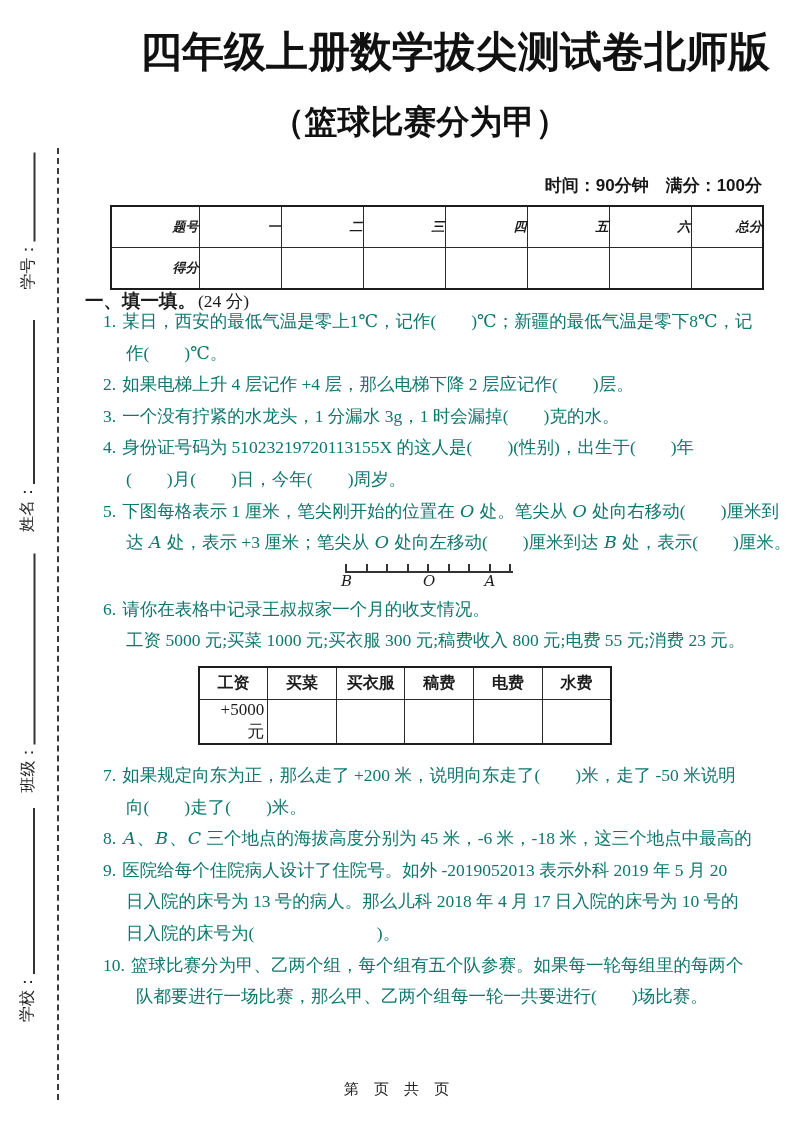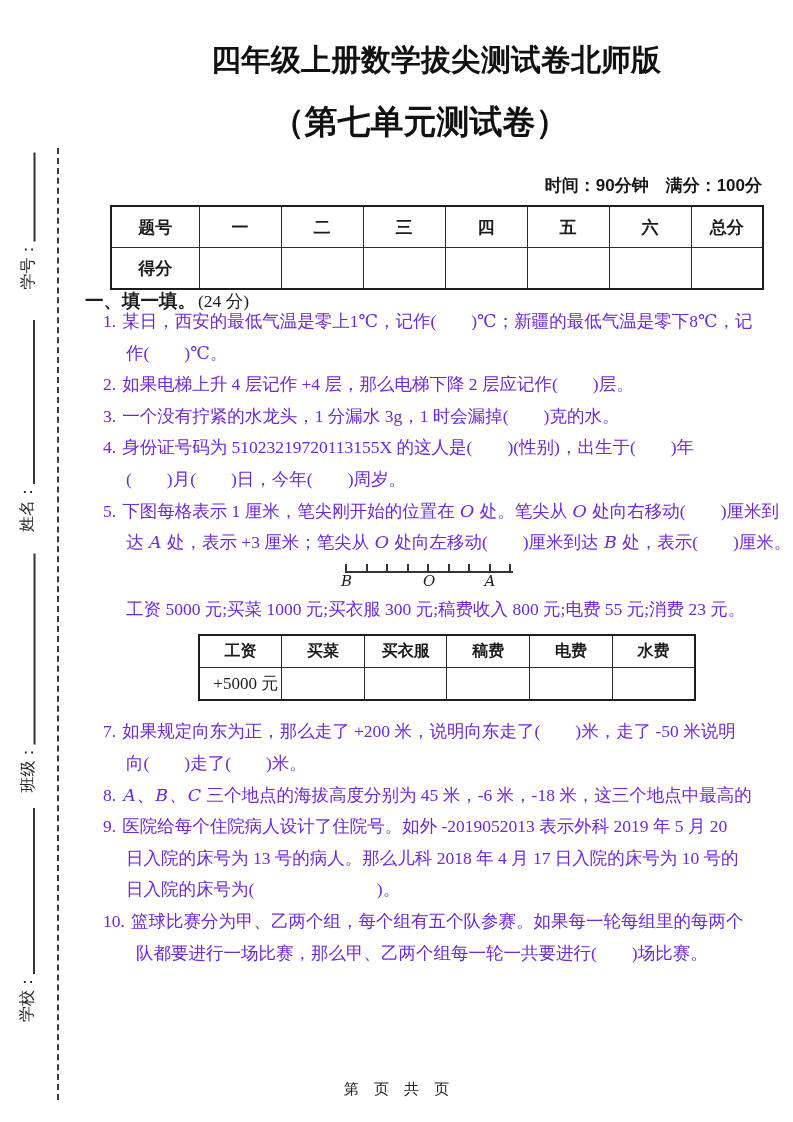--- a/index.html
+++ b/index.html
@@ -17,68 +17,68 @@
     position:absolute; height:24px; transform:rotate(-90deg);
     display:flex; align-items:flex-end;
   }
   .side-label {
     font-size:16px; white-space:nowrap; color:#222; line-height:22px;
     font-family:"Liberation Serif","DejaVu Serif",serif;
   }
   .side-line { flex:1; border-bottom:2px solid #333; margin-bottom:3px; }
   
   .title {
-    position:absolute; left:70px; top:24px; width:700px; margin:16px;
-    text-align:center; font-size:30px; font-weight:900; letter-spacing:0px;
+    position:absolute; left:70px; top:24px; width:700px; margin:0;
+    text-align:right; font-size:42px; font-weight:900; letter-spacing:0px;
     font-family:"Liberation Sans","DejaVu Sans",sans-serif; color:#111;
   }
   .subtitle {
     position:absolute; left:70px; top:100px; width:700px; margin:0;
     text-align:center; font-size:33px; font-weight:800;
     font-family:"Liberation Sans","DejaVu Sans",sans-serif; color:#111;
   }
   .info {
     position:absolute; right:31px; top:174px; font-size:17px; font-weight:600;
     font-family:"Liberation Sans","DejaVu Sans",sans-serif; color:#161616;
   }
   
   .score-table {
     position:absolute; left:110px; top:205px; width:652px;
     border-collapse:collapse; table-layout:fixed;
   }
   .score-table td {
-    border:1px solid #2a2a2a; height:40px; text-align:center;
-    font-size:17px; padding:0;
+    border:1px solid #2a2a2a; height:40px; text-align:right;
+    font-size:13px; padding:0;font-style:italic;
   }
   .score-table { border:2px solid #1d1d1d; }
   .score-table td.sc-h {
     font-weight:700;
     font-family:"Liberation Sans","DejaVu Sans",sans-serif;
   }
   
   .sec-head { position:absolute; left:85px; top:288px; font-size:18.5px; }
   .sec-bold { font-weight:800; font-family:Liberation Serif, serif; }
   .sec-score { font-size:17.5px; margin-left:2px; }
   
   #questions { position:absolute; left:103px; top:306px; width:668px; }
   .qline {
     height:31.6px; line-height:31.6px; font-size:17.5px; white-space:nowrap;
-    font-family:"Liberation Serif","DejaVu Serif",serif; color:#6d28d9;
+    font-family:"Liberation Serif","DejaVu Serif",serif; color:#0f766e;
   }
   .qnum { margin-right:6px; }
   i.var { font-family:"DejaVu Serif","Liberation Serif",serif; font-style:italic; padding:0 1px; }
   
   .numline { position:relative; height:34px; width:168px; margin:1px 0 0 242px; }
   .nl-base { position:absolute; top:11px; left:0; right:0; border-top:2px solid #333; }
   .nl-tick { position:absolute; top:4px; width:2px; height:8px; background:#333; }
   .nl-lab { position:absolute; top:12px; font-size:15px; font-style:italic;
             font-family:"DejaVu Serif","Liberation Serif",serif; }
   
   .exp-wrap { margin:9px 0 15px 95px; }
-  .exp-table { width:498px; border-collapse:collapse; table-layout:fixed; border:2px solid #1d1d1d; }
+  .exp-table { width:414px; border-collapse:collapse; table-layout:fixed; border:2px solid #1d1d1d; }
   .exp-table td { border:1px solid #2a2a2a; height:31px; text-align:center; padding:0 3px; }
   .exp-table td.exp-h { font-size:16px; font-weight:600; }
   .exp-table td.exp-c { font-size:17px; text-align:right; }
   
   .footer {
     position:absolute; left:0; top:1080px; width:793px; text-align:center;
     font-size:15px; word-spacing:11px; color:#222;
     font-family:"Liberation Sans","DejaVu Sans",sans-serif;
   }
 </style>
@@ -101,21 +101,21 @@
         <span class="side-label">班级：</span>
         <span class="side-line"></span>
       </div>
       <div class="side-group" style="width: 214px; left: -81px; top: 903px;">
         <span class="side-label">学校：</span>
         <span class="side-line"></span>
       </div>
     </div>
 
   <h1 class="title">四年级上册数学拔尖测试卷北师版</h1>
-  <h2 class="subtitle">（第七单元测试卷）</h2>
+  <h2 class="subtitle">（篮球比赛分为甲）</h2>
   <div class="info">时间：90分钟　满分：100分</div>
 
   <table class="score-table">
     <colgroup id="score-cols">
         <col style="width: 88px;">
         <col style="width: 82px;">
         <col style="width: 82px;">
         <col style="width: 82px;">
         <col style="width: 82px;">
         <col style="width: 82px;">
@@ -167,20 +167,21 @@
         <span class="nl-tick" style="left: 61.5px;"></span>
         <span class="nl-tick" style="left: 82px;"></span>
         <span class="nl-tick" style="left: 102.5px;"></span>
         <span class="nl-tick" style="left: 123px;"></span>
         <span class="nl-tick" style="left: 143.5px;"></span>
         <span class="nl-tick" style="left: 164px;"></span>
         <span class="nl-lab" style="left: -4px;">B</span>
         <span class="nl-lab" style="left: 78px;">O</span>
         <span class="nl-lab" style="left: 139.5px;">A</span>
       </div>
+      <div class="qline"><span class="qnum">6.</span>请你在表格中记录王叔叔家一个月的收支情况。</div>
       <div class="qline" style="padding-left: 23px;">工资 5000 元;买菜 1000 元;买衣服 300 元;稿费收入 800 元;电费 55 元;消费 23 元。</div>
       <div class="exp-wrap">
         <table class="exp-table">
           <tbody>
             <tr>
               <td class="exp-h">工资</td>
               <td class="exp-h">买菜</td>
               <td class="exp-h">买衣服</td>
               <td class="exp-h">稿费</td>
               <td class="exp-h">电费</td>

